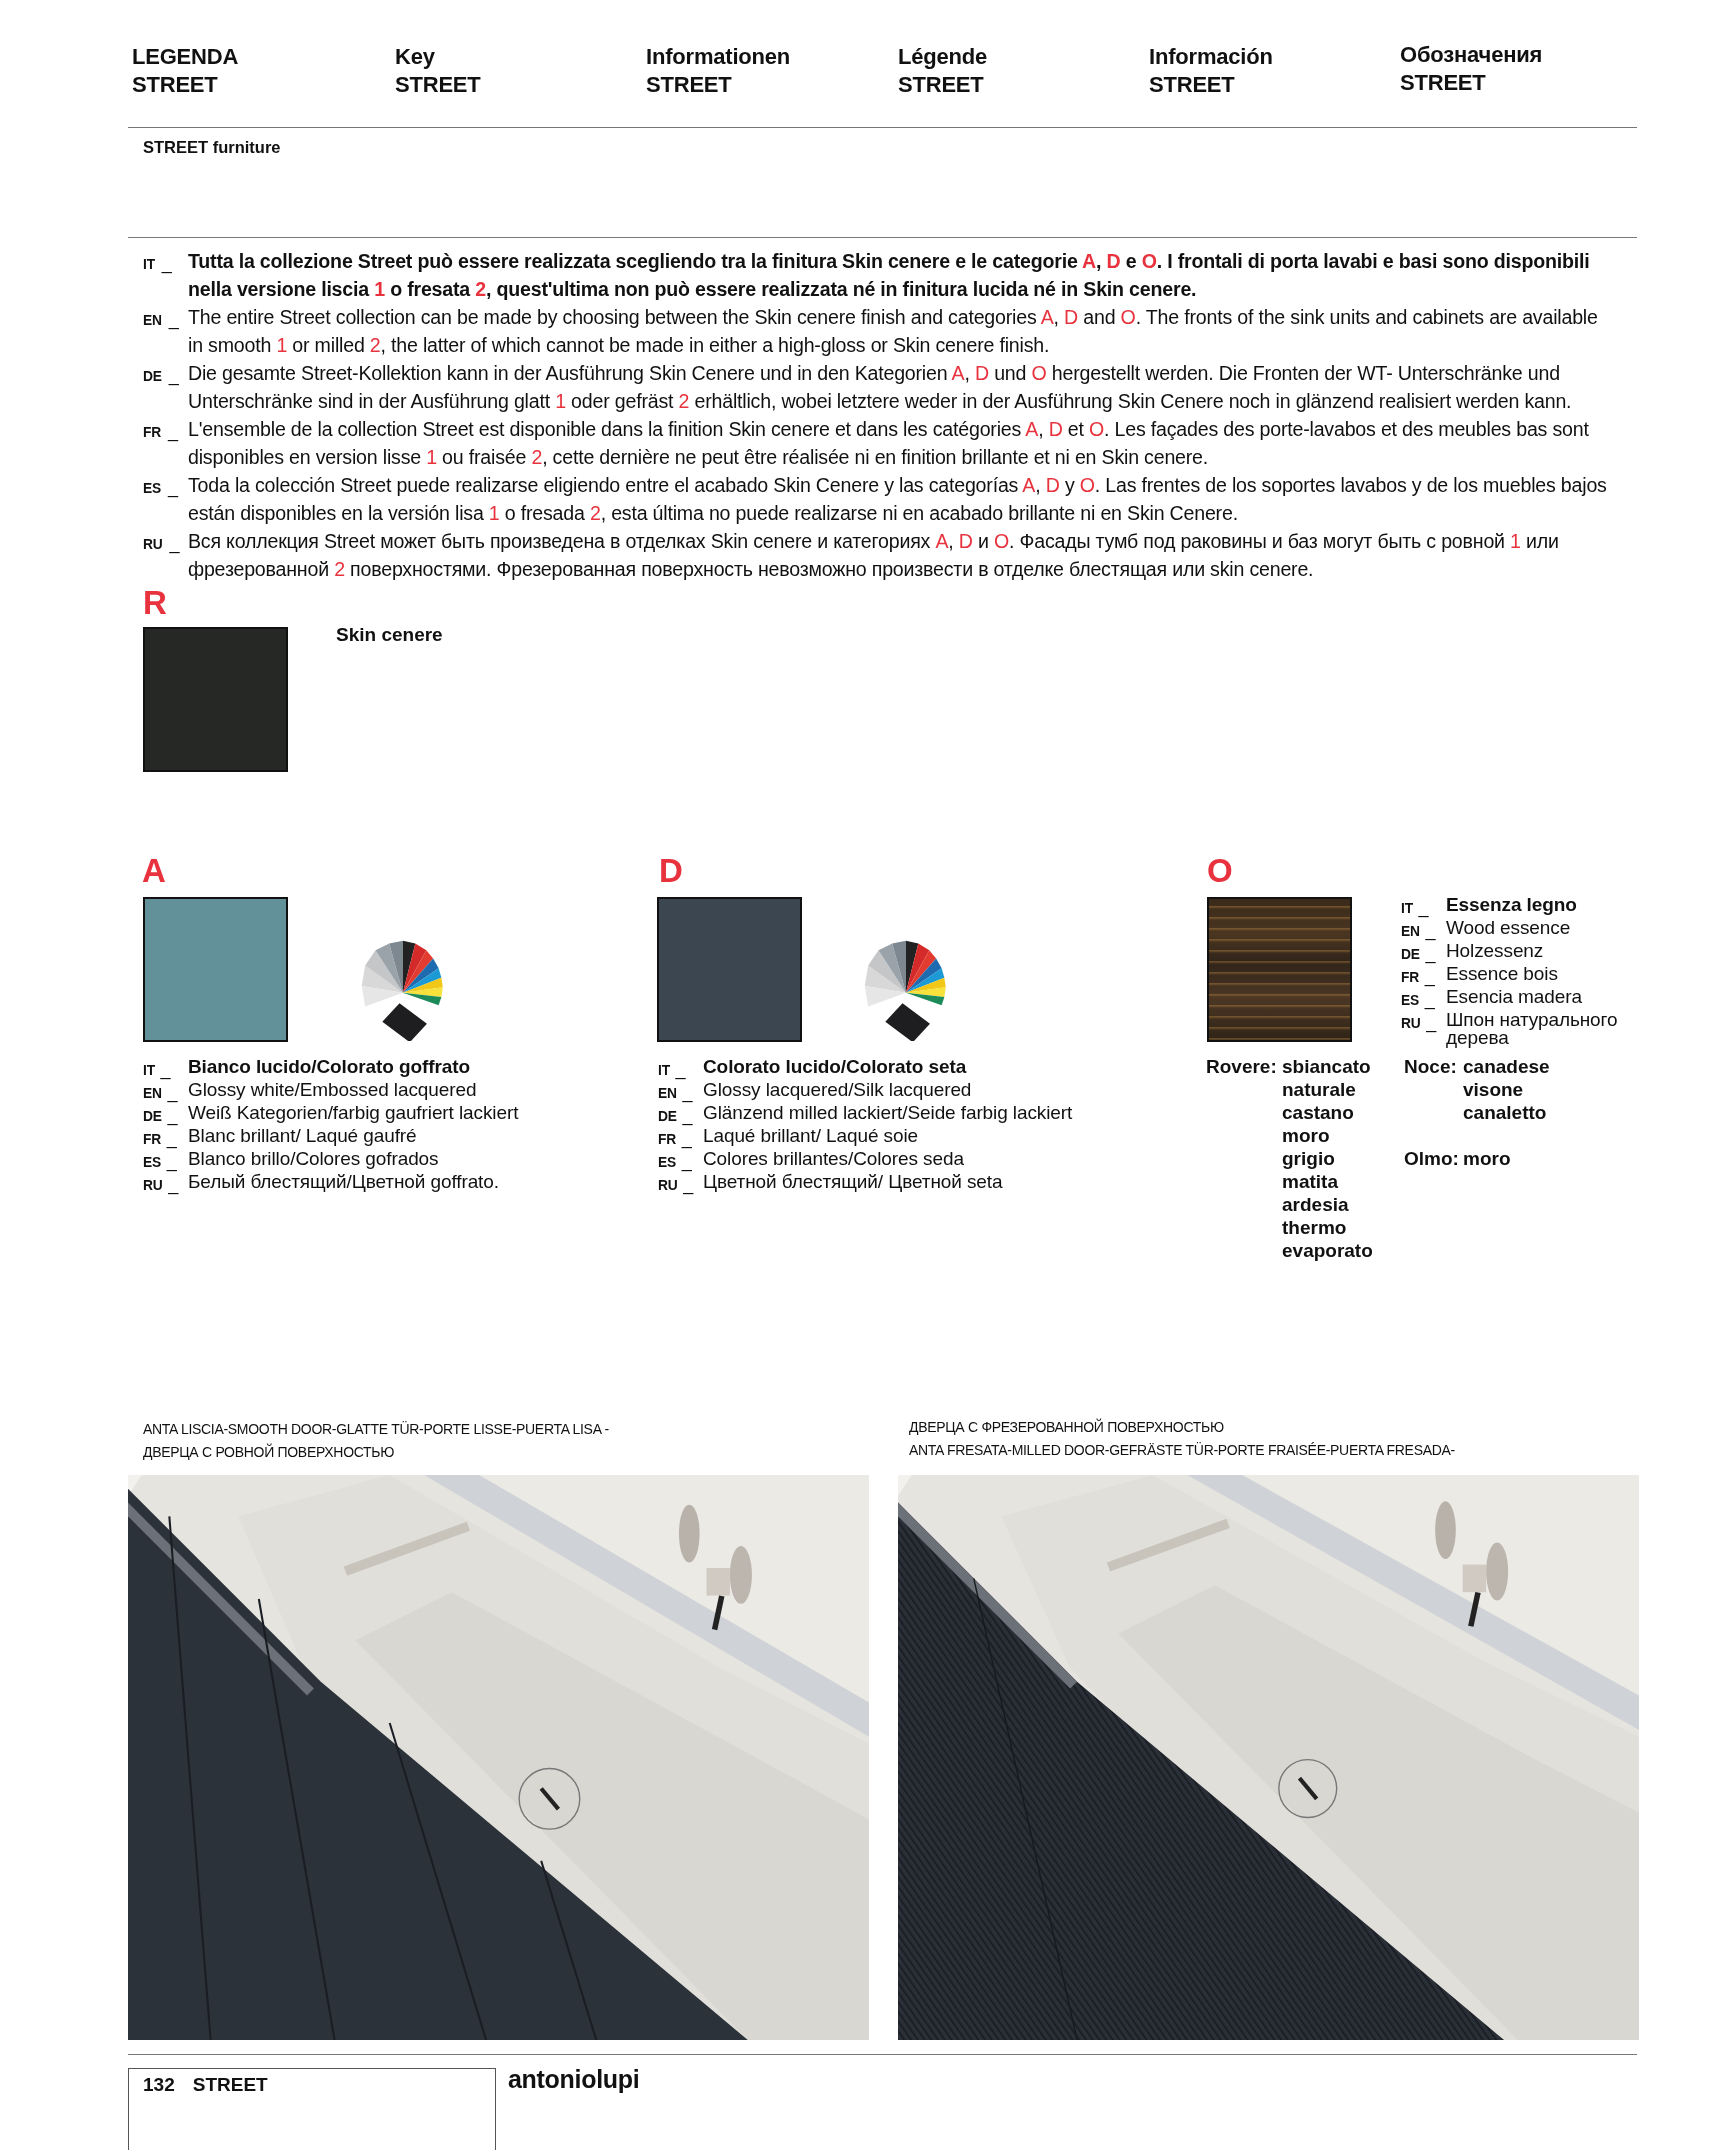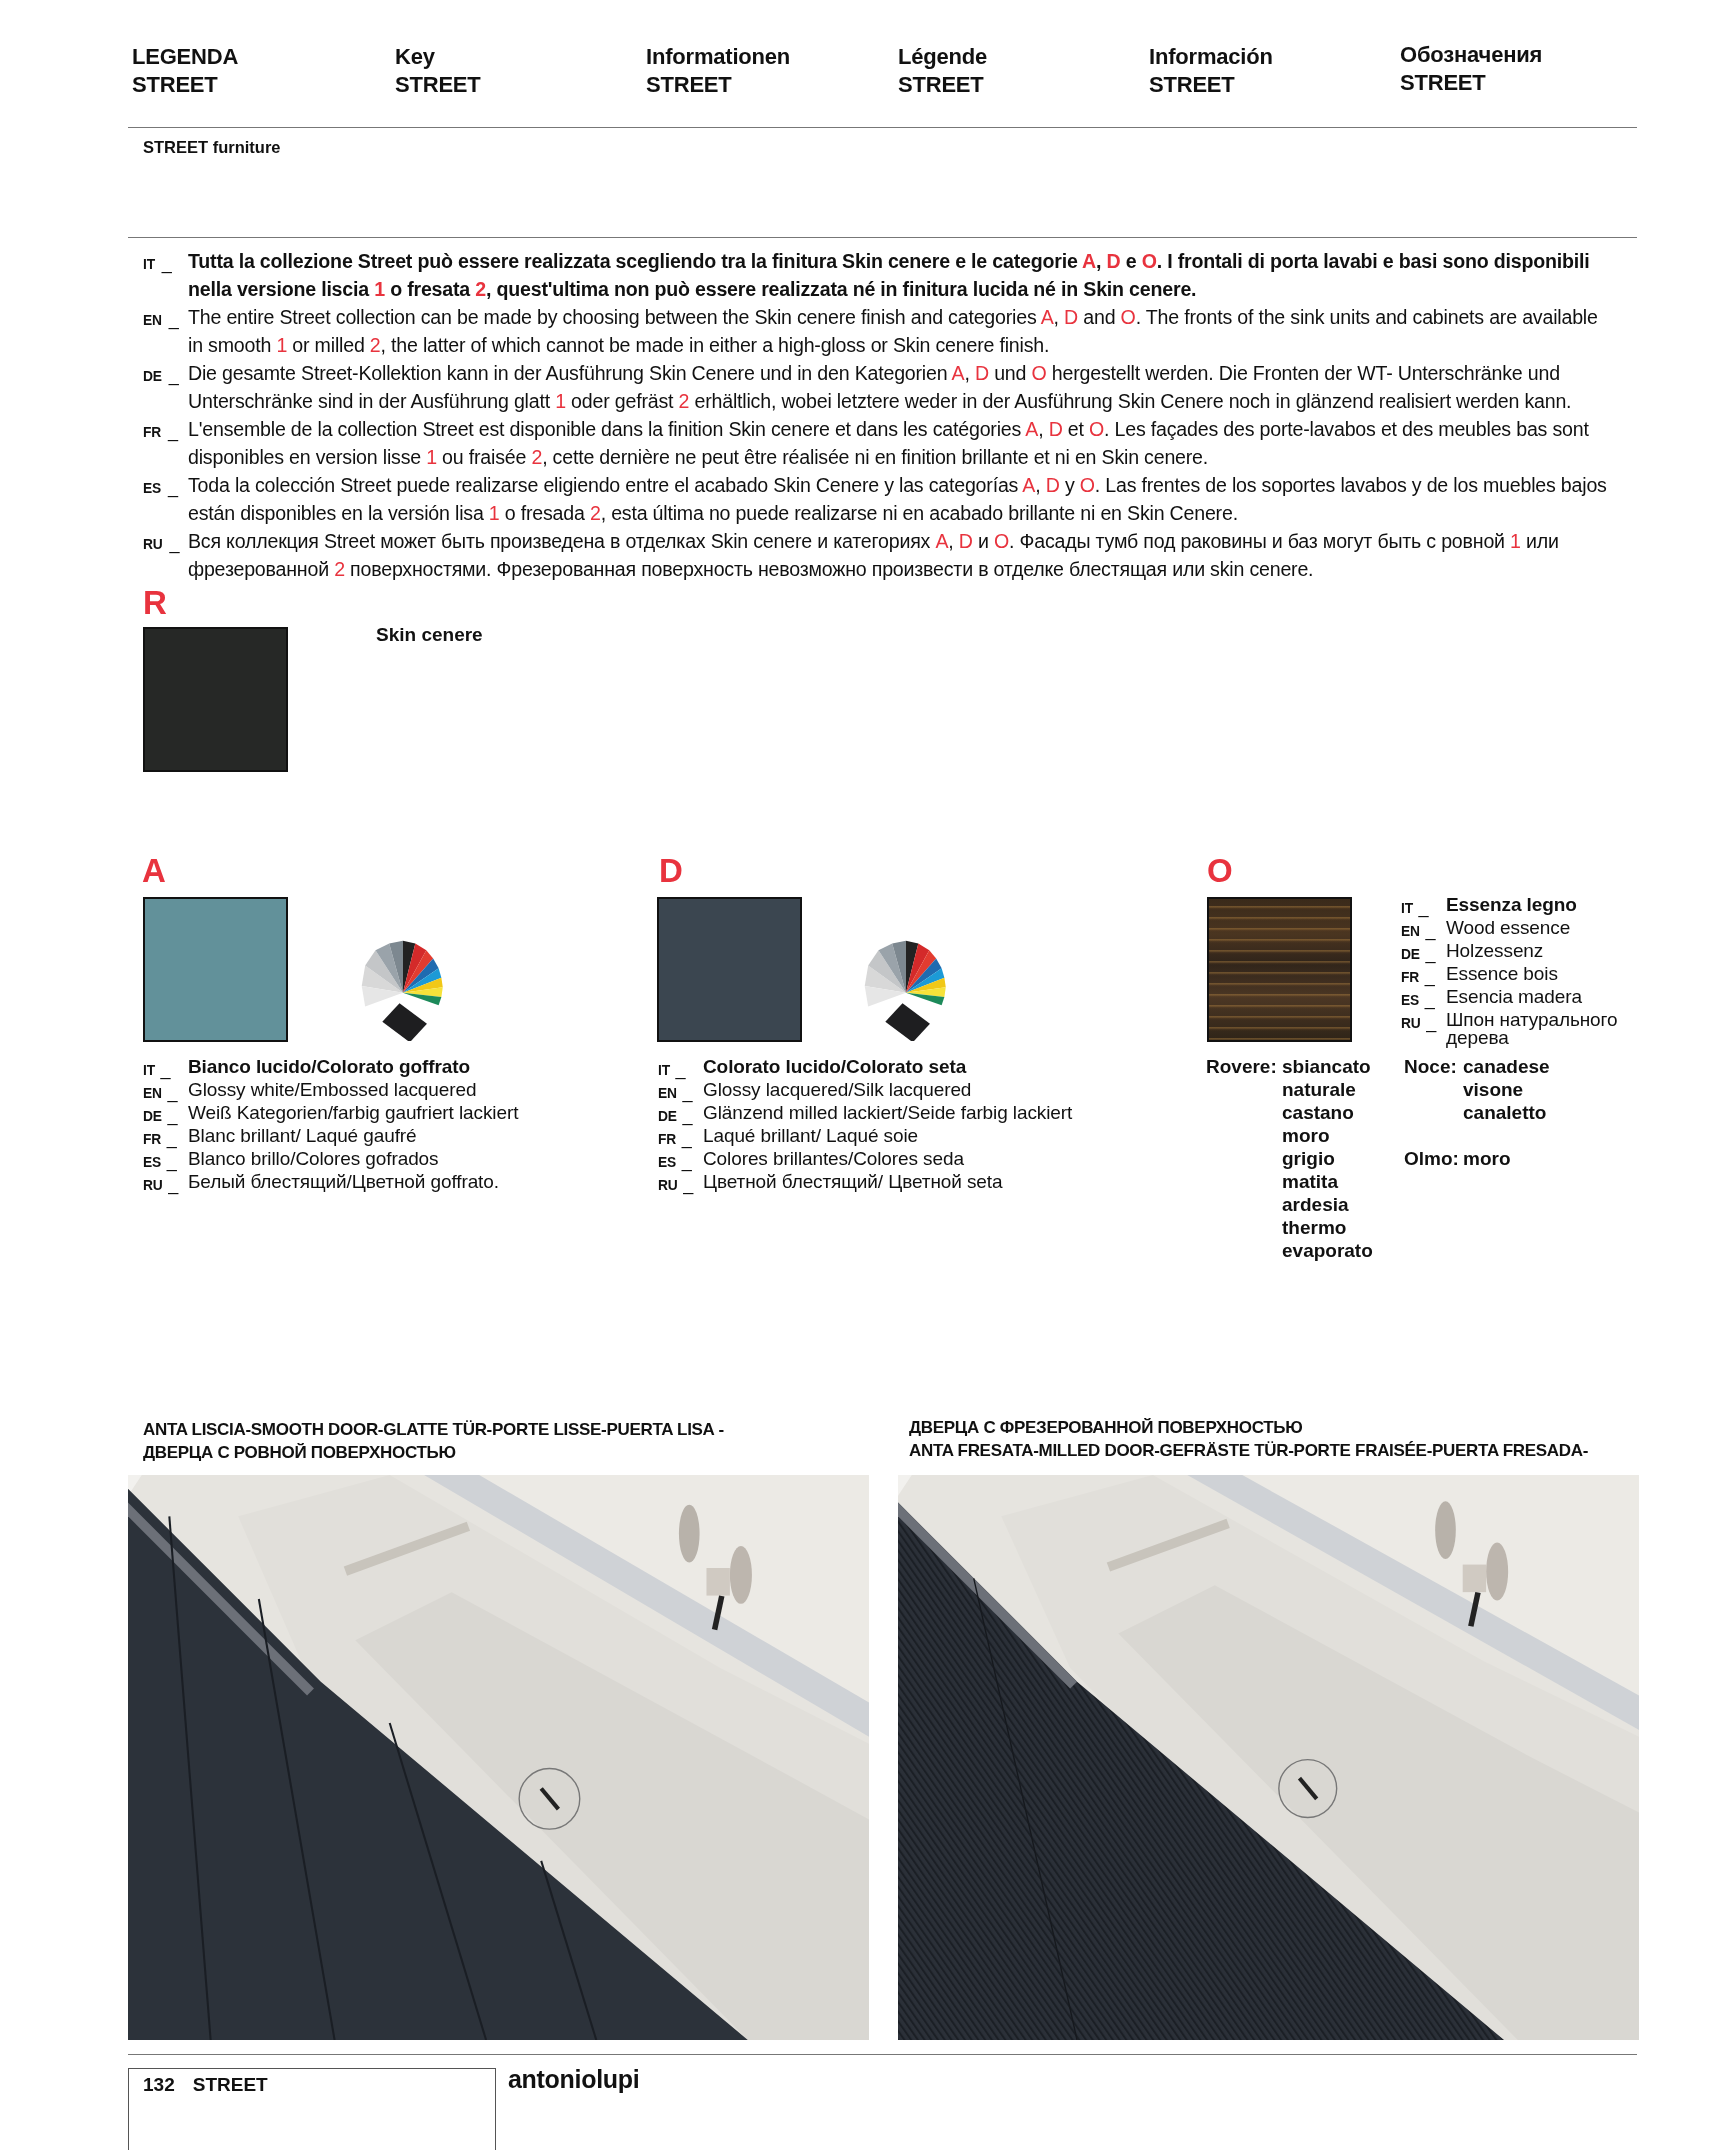--- a/index.html
+++ b/index.html
@@ -26,34 +26,34 @@
   .sw-a { left: 143px; top: 897px; width: 145px; height: 145px; background: #62919a; }
   .sw-d { left: 657px; top: 897px; width: 145px; height: 145px; background: #3b4650; }
   .sw-o { left: 1207px; top: 897px; width: 145px; height: 145px;
     background:
       repeating-linear-gradient(180deg, rgba(200,150,70,0.0) 0px, rgba(200,150,70,0.0) 6.9px, rgba(190,140,70,0.45) 7.6px, rgba(120,80,40,0.15) 9.6px, rgba(0,0,0,0) 11px),
       linear-gradient(180deg, #3a2a1a 0%, #4a3520 25%, #30241a 45%, #4c3724 70%, #2f2418 100%);
   }
 
   .fan { position: absolute; width: 103px; height: 110px; }
 
-  .finish-label { position: absolute; font-weight: bold; font-size: 19px; margin-left: 40px; }
+  .finish-label { position: absolute; font-weight: bold; font-size: 19px; }
 
   .lang-list { position: absolute; font-size: 19px; line-height: 23px; letter-spacing: -0.1px; }
   .lang-list .li { position: relative; padding-left: 45px; white-space: nowrap; }
   .lang-list .li .lg { position: absolute; left: 0; top: 2.8px; font-weight: bold; font-size: 13.8px; }
   .lang-list .li .lg .us { font-weight: normal; font-size: 18px; margin-left: 5.5px; }
   .lang-list .li.first { font-weight: bold; }
   .lang-list .li .cont { display: block; line-height: 13.8px; }
 
   .wood-col { position: absolute; font-weight: bold; font-size: 19px; line-height: 23px; }
   .wood-col .head { position: absolute; left: 3px; top: 0; text-align: right; }
   .wood-col .vals { position: absolute; top: 0; }
 
-  .cap { position: absolute; font-weight: bold; font-size: 17px; line-height: 23.4px; letter-spacing: -0.3px; }
+  .cap { position: absolute; font-weight: normal; font-size: 14px; line-height: 23.4px; letter-spacing: -0.3px; }
 
   .photo { position: absolute; overflow: hidden; background: #e9e8e4; }
   .photo svg { width: 100%; height: 100%; display: block; }
 
   .footer-box { position: absolute; left: 128px; top: 2068px; width: 368px; height: 90px; border: 1.4px solid #555; }
   .footer-text { position: absolute; left: 143px; top: 2074px; font-weight: bold; font-size: 19px; }
   .footer-text span + span { margin-left: 18px; }
   .brand { position: absolute; left: 508px; top: 2065px; font-weight: bold; font-size: 25px; letter-spacing: -0.3px; text-align: center; }
 </style>
 </head>

